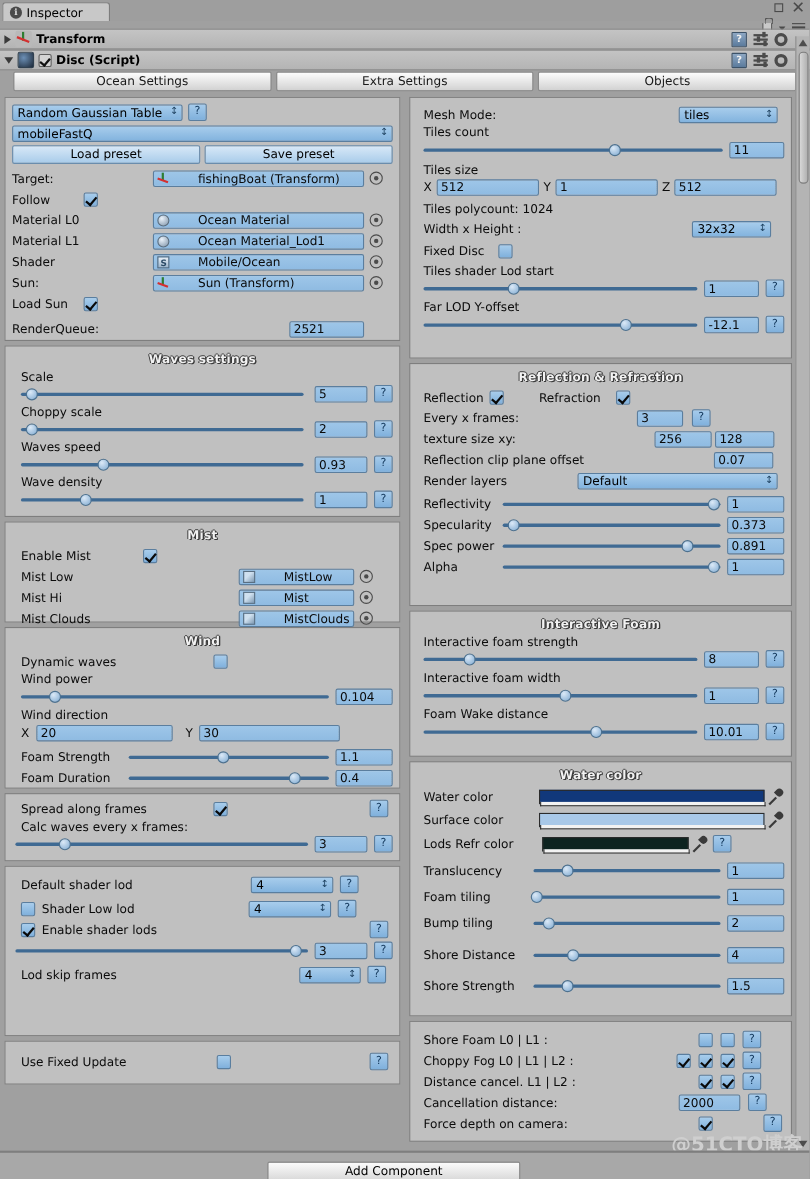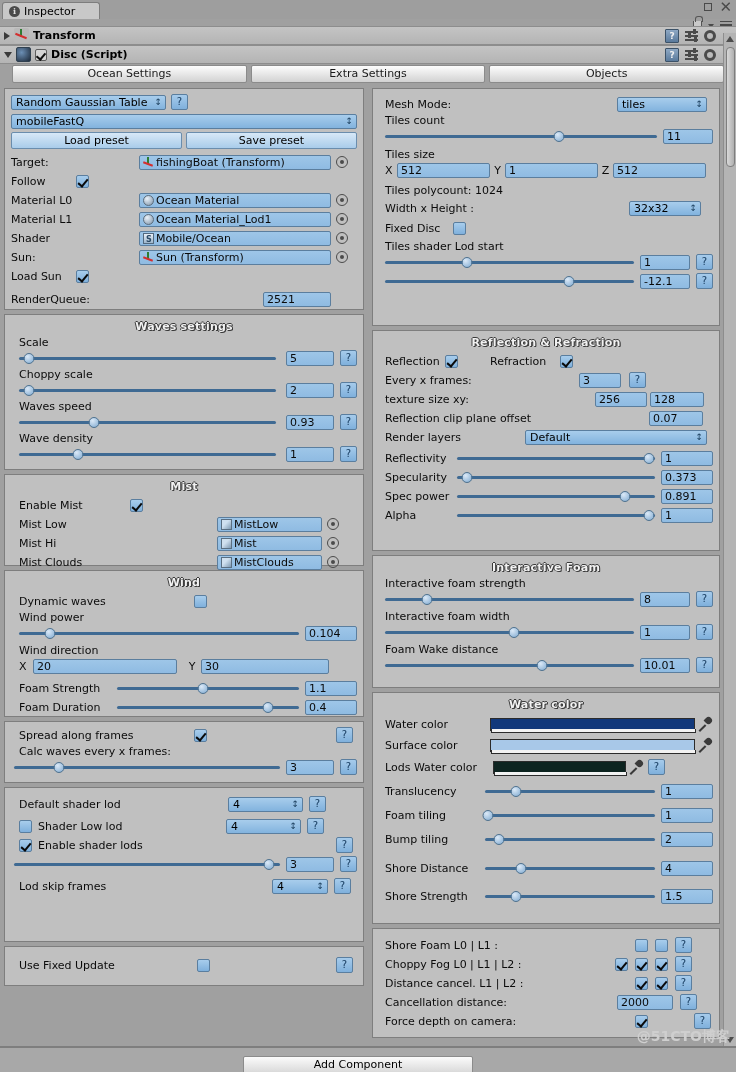--- a/index.html
+++ b/index.html
@@ -84,21 +84,21 @@
 
   
   .field {
     background:linear-gradient(#9ec6e8,#8fbbe2); border:1px solid #5b7e9e; border-radius:2px;
     height:15px; font-size:11px; line-height:13px; padding:0 3px; color:#0a0a0a; overflow:hidden;
     white-space:nowrap; display:flex; align-items:center;
   }
   .field.dotted { background-image:linear-gradient(#9ec6e8,#8fbbe2),
     repeating-linear-gradient(0deg,rgba(255,255,255,.45) 0 1px,transparent 1px 2px);
     background-blend-mode:normal; }
-  .objfield { position:relative; }
+  .objfield { position:relative;gap:24px; }
   .objfield .oicon { width:11px;height:11px;margin-right:2px;flex:none; }
   .oicon.mat { border-radius:50%; background:radial-gradient(circle at 35% 30%, #eaf2fa, #7e93a8); border:1px solid #5d6d7c;}
   .oicon.shdr { background:linear-gradient(#e8eff7,#9db6cc); border:1px solid #53697e; position:relative;}
   .oicon.shdr:after{content:"S";position:absolute;left:2px;top:-1px;font-size:8px;color:#2b4a66;font-weight:bold;}
   .oicon.cube { background:linear-gradient(135deg,#cfe0ef 40%,#7e99b2); border:1px solid #5a6f82; }
   .oicon.axis { position:relative; background:transparent;}
   .oicon.axis:before{content:"";position:absolute;left:4px;top:0;width:2px;height:7px;background:#2e7d32;}
   .oicon.axis:after{content:"";position:absolute;left:0;top:6px;width:10px;height:2px;background:#d32f2f;transform:rotate(20deg);}
   .target-dot { width:12px;height:12px;border-radius:50%;border:1.5px solid #4b4b4b;margin-left:5px;position:relative;flex:none;}
   .target-dot:after{content:"";position:absolute;left:3px;top:3px;width:4px;height:4px;border-radius:50%;background:#4b4b4b;}
@@ -127,21 +127,21 @@
   .swatch:after{content:"";position:absolute;left:0;bottom:-3px;width:100%;height:3px;background:#f2f2f2;border:1px solid #2b2b2b;border-top:none;}
   .picker { width:13px;height:15px;position:relative;flex:none;margin-left:5px;}
   .picker:before{content:"";position:absolute;right:1px;top:0;width:7px;height:7px;border-radius:50% 50% 50% 0;background:#3a3a3a;transform:rotate(45deg);}
   .picker:after{content:"";position:absolute;left:0;bottom:0;width:9px;height:2px;background:#3a3a3a;transform:rotate(-45deg);transform-origin:left bottom;}
 
   
   .bottombar { position:absolute; left:0; top:1046px; width:736px; height:26px; background:#a8a8a8; border-top:2px solid #7e7e7e;}
   .addcomp { position:absolute; left:243px; top:1056px; width:230px; height:18px;
     background:linear-gradient(#fbfbfb,#d8d8d8); border:1px solid #8b8b8b; border-radius:2px;
     text-align:center; font-size:11px; line-height:16px;}
-  .wmark { position:absolute; right:6px; top:1028px; font-size:14px; color:#cfcfcf; font-weight:bold; }
+  .wmark { position:absolute; right:6px; top:1028px; font-size:18px; color:#cfcfcf; font-weight:bold; }
 
   
   .vscroll { position:absolute; right:0; top:33px; width:13px; height:1013px; background:#b4b4b4; border-left:1px solid #8d8d8d;}
   .vscroll .thumb { position:absolute; left:2px; top:14px; width:9px; height:120px; background:linear-gradient(90deg,#d8d8d8,#b0b0b0); border:1px solid #7e7e7e; border-radius:4px;}
   .vscroll .ar { position:absolute; left:2px; width:0;height:0;border-left:4px solid transparent;border-right:4px solid transparent;}
   .vscroll .up { top:3px; border-bottom:6px solid #4d4d4d;}
   .vscroll .dn { bottom:3px; border-top:6px solid #4d4d4d;}
 </style>
 </head>
 <body>
@@ -364,21 +364,21 @@
     <div class="row">
       <div class="slider" style="width:262px;margin-left:8px">
         <div class="trk"></div>
           <div class="knb" style="left:11%"></div>
       </div>
       <div class="field dotted" style="width:52px;margin-left:6px">0.104</div>
     </div>
     <div class="lbl" style="margin:2px 0 0 8px">Wind direction</div>
     <div class="row">
       <div class="lbl" style="width:14px;margin-left:8px">X</div>
-      <div class="field dotted" style="width:144px">20</div>
+      <div class="field dotted" style="width:124px">20</div>
       <div class="lbl" style="width:18px;text-align:center;margin-left:6px">Y</div>
       <div class="field dotted" style="width:128px">30</div>
     </div>
     <div class="row" style="margin-top:4px">
       <div class="lbl" style="width:98px;margin-left:8px">Foam Strength</div>
       <div class="slider" style="width:168px">
         <div class="trk"></div>
           <div class="knb" style="left:47%"></div>
       </div>
       <div class="field dotted" style="width:52px;margin-left:6px">1.1</div>
@@ -486,20 +486,21 @@
     </div>
     <div class="lbl" style="margin:3px 0 0 6px">Tiles shader Lod start</div>
     <div class="row">
       <div class="slider" style="width:202px;margin-left:6px">
         <div class="trk"></div>
           <div class="knb" style="left:33%"></div>
       </div>
       <div class="field dotted" style="width:50px;margin-left:6px">1</div>
       <div class="qbtn" style="margin-left:6px">?</div>
     </div>
+    <div class="lbl" style="margin:2px 0 0 6px">Far LOD Y-offset</div>
     <div class="row">
       <div class="slider" style="width:202px;margin-left:6px">
         <div class="trk"></div>
           <div class="knb" style="left:74%"></div>
       </div>
       <div class="field dotted" style="width:50px;margin-left:6px">-12.1</div>
       <div class="qbtn" style="margin-left:6px">?</div>
     </div>
   </div>
 
@@ -600,21 +601,21 @@
       <div class="lbl" style="width:108px;margin-left:6px">Water color</div>
       <div class="swatch" id="sw0" style="width: 210px; background: rgb(17, 56, 123);"></div>
       <div class="picker"></div>
     </div>
     <div class="row" style="height:20px">
       <div class="lbl" style="width:108px;margin-left:6px">Surface color</div>
       <div class="swatch" id="sw1" style="width: 210px; background: rgb(168, 200, 232);"></div>
       <div class="picker"></div>
     </div>
     <div class="row" style="height:22px">
-      <div class="lbl" style="width:108px;margin-left:6px">Lods Water color</div>
+      <div class="lbl" style="width:108px;margin-left:6px">Lods Refr color</div>
       <div class="swatch" id="sw2" style="width: 133px; background: rgb(13, 36, 32);"></div>
       <div class="picker"></div>
       <div class="qbtn" style="margin-left:4px">?</div>
     </div>
     <div class="row" style="margin-top:4px">
       <div class="lbl" style="width:100px;margin-left:6px">Translucency</div>
       <div class="slider" style="width:168px">
         <div class="trk"></div>
           <div class="knb" style="left:18%"></div>
       </div>

